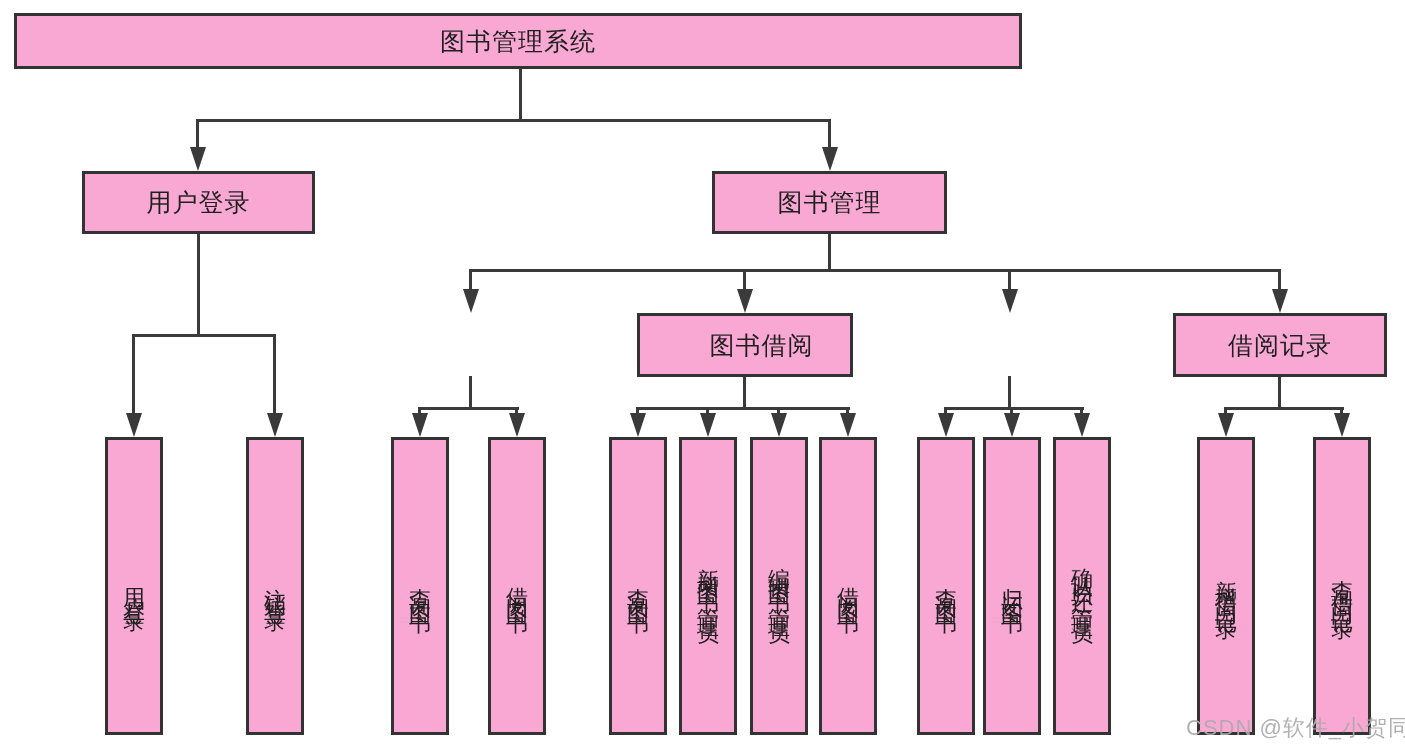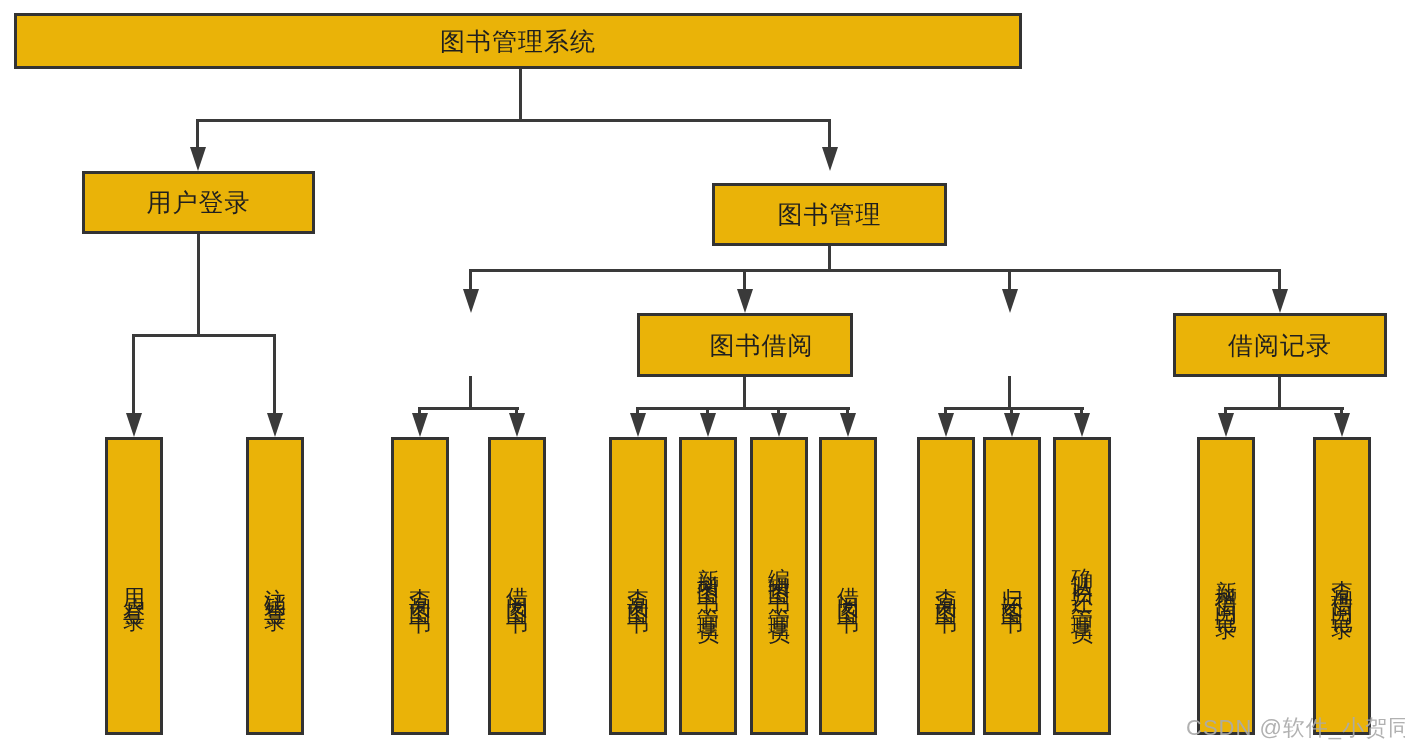--- a/index.html
+++ b/index.html
@@ -4,21 +4,21 @@
 <style>
   html,body { margin:0; padding:0; background:#fff; }
   .stage {
     position:relative; width:1405px; height:747px;
     background:var(--background,#ffffff);
     font-family:"Liberation Sans", sans-serif;
     overflow:hidden;
   }
   .box {
     position:absolute; box-sizing:border-box;
-    background:#eab308; border:3px solid var(--box_border,#333333);
+    background:#f9a8d4; border:3px solid var(--box_border,#333333);
     display:flex; align-items:center; justify-content:center;
     z-index:2;
   }
   .box .lbl {
     font-size:25px; color:var(--text,#1f1f1f);
     letter-spacing:1px; white-space:nowrap;
   }
   .vbox .lbl {
     writing-mode:vertical-rl; text-orientation:mixed;
     font-size:22px; letter-spacing:8px; line-height:1;
@@ -101,21 +101,21 @@
   <div class="vline" style="left:1340px; top:407px; height:10px;"></div>
   <div class="arrow" style="left:1334px; top:413px;"></div>
 
   <div class="box" style="left:14px; top:13px; width:1008px; height:56px;">
     <span class="lbl">图书管理系统</span>
   </div>
 
   <div class="box" style="left:82px; top:171px; width:233px; height:63px;">
     <span class="lbl">用户登录</span>
   </div>
-  <div class="box" style="left:712px; top:183px; width:235px; height:63px;">
+  <div class="box" style="left:712px; top:171px; width:235px; height:63px;">
     <span class="lbl">图书管理</span>
   </div>
 
   <div class="box" style="left:637px; top:313px; width:216px; height:64px;padding-left:33px;">
     <span class="lbl">图书借阅</span>
   </div>
   <div class="box" style="left:1173px; top:313px; width:214px; height:64px;">
     <span class="lbl">借阅记录</span>
   </div>
 

